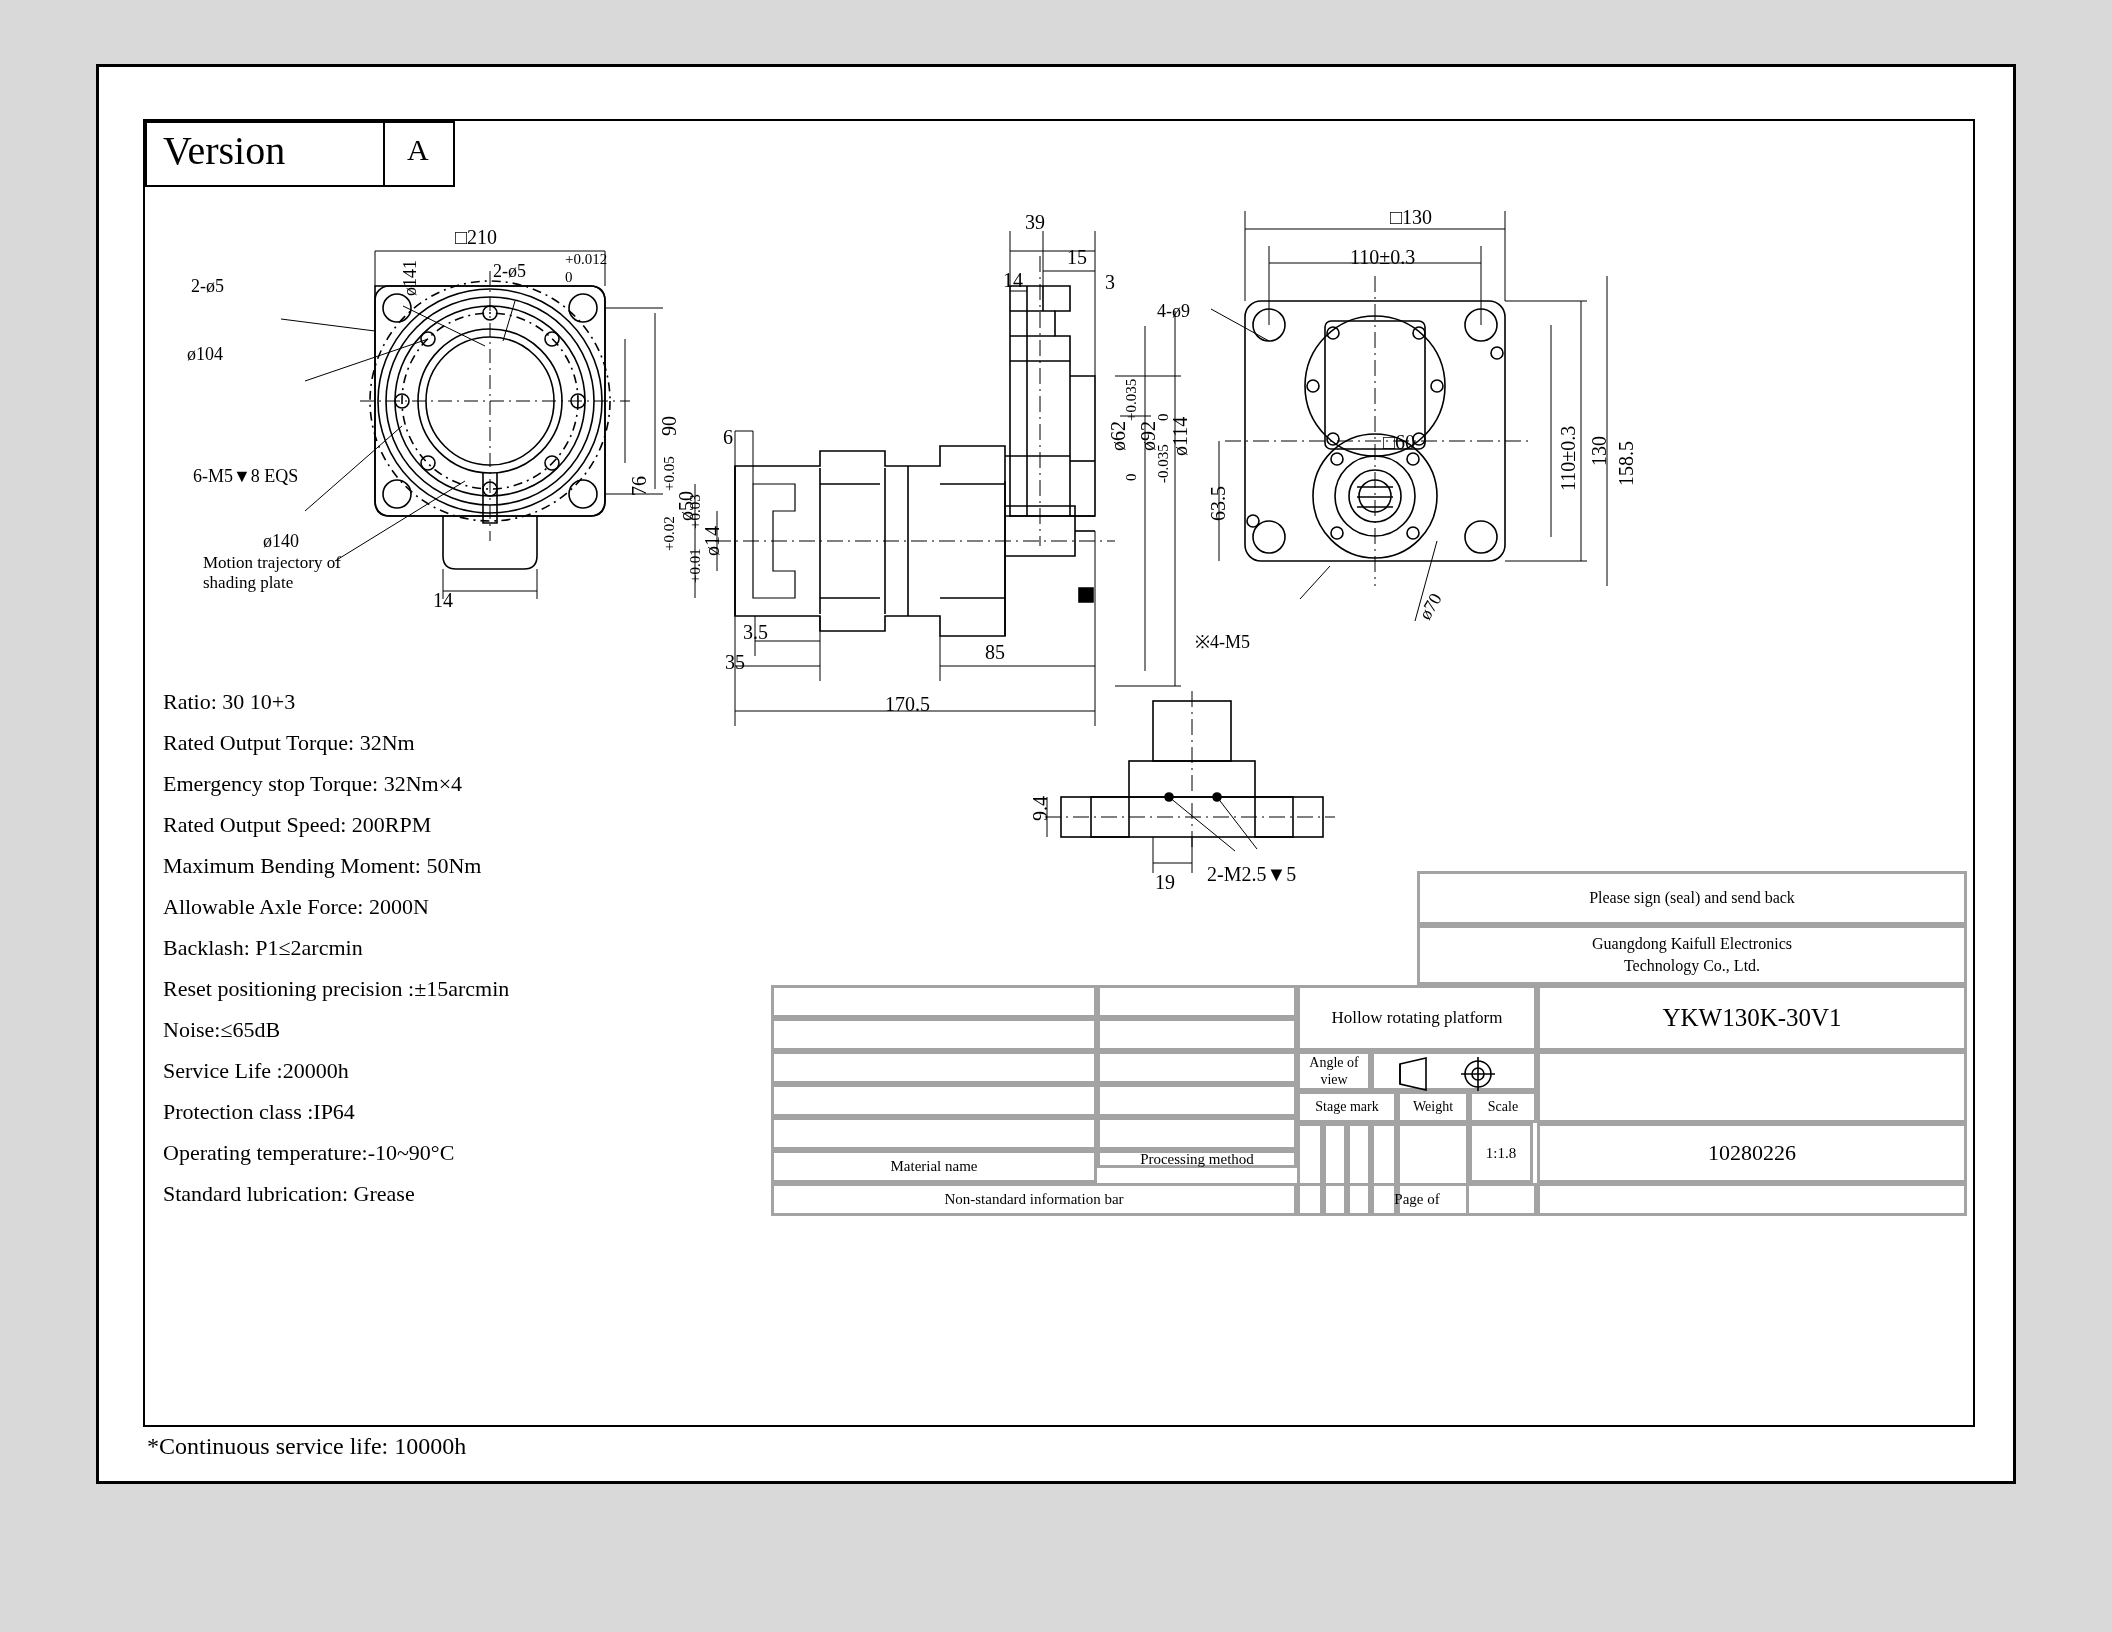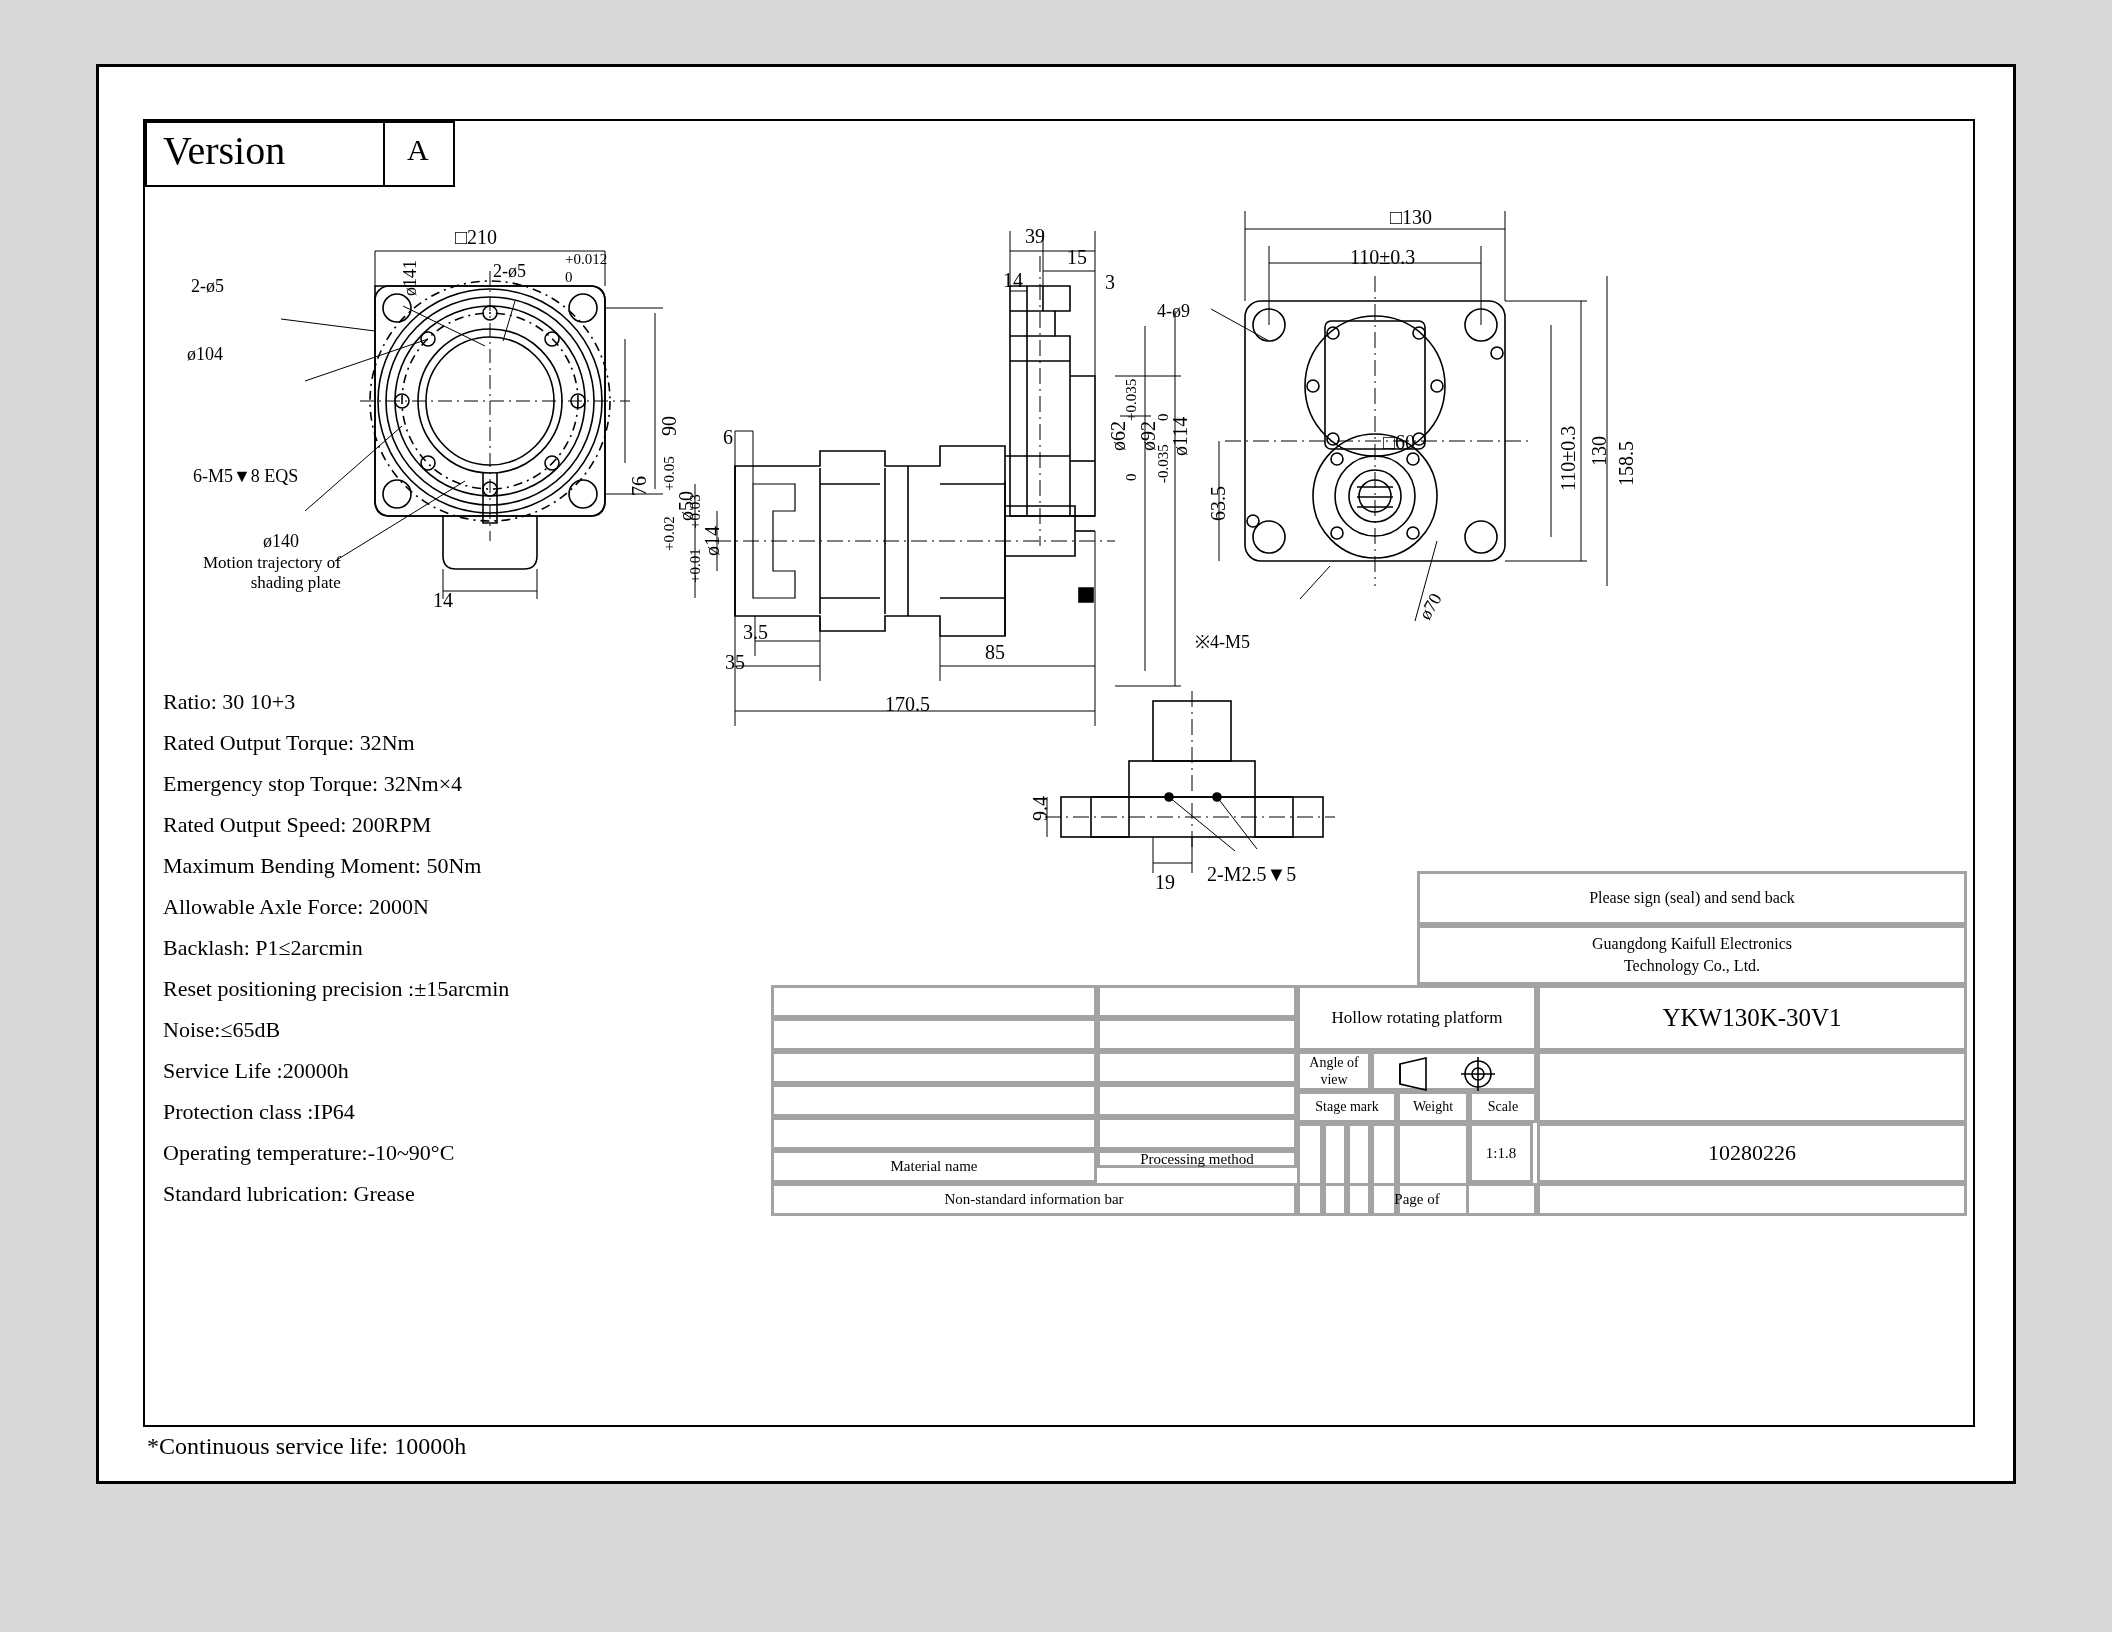--- a/index.html
+++ b/index.html
@@ -106,21 +106,21 @@
     <div class="txt lbl" style="left:348px;top:140px;">2-ø5</div>
     <div class="txt dims" style="left:420px;top:130px;">+0.012</div>
     <div class="txt dims" style="left:420px;top:148px;">0</div>
     <div class="txt lbl" style="left:46px;top:155px;">2-ø5</div>
     <div class="txt lbl" style="left:42px;top:215px;margin-top:8px;">ø104</div>
     <div class="txt lbl" style="left:8px;top:345px;margin-left:40px;">6-M5▼8 EQS</div>
     <div class="txt lbl" style="left:118px;top:410px;">ø140</div>
     <div class="txt lbl vert" style="left:513px;top:315px;font-size:20px;">90</div>
     <div class="txt lbl vert" style="left:483px;top:375px;font-size:20px;">76</div>
     <div class="txt dim" style="left:288px;top:468px;">14</div>
-    <div class="txt" style="left:58px;top:432px;font-size:17px;line-height:20px;text-align:right;white-space:pre;">Motion trajectory of
+    <div class="txt" style="left:58px;top:432px;font-size:17px;line-height:20px;text-align:left;white-space:pre;">Motion trajectory of
 shading plate</div>
 
     <svg width="680" height="620" style="left:530px;top:95px;">
       <g fill="none" stroke="#000" stroke-width="1.6">
 
         <path d="M335,70 L395,70 L395,95 L380,95 L380,120 L395,120 L395,300 L335,300 Z"></path>
         <path d="M335,95 L380,95"></path>
           <path d="M335,120 L380,120"></path>
         <path d="M335,145 L395,145"></path>
         <path d="M352,70 L352,300"></path>
@@ -175,21 +175,21 @@
         <path d="M420,315 L420,465" stroke-width="1"></path>
         <path d="M60,495 L420,495" stroke-width="1"></path>
         <path d="M60,465 L60,510" stroke-width="1"></path>
           <path d="M420,465 L420,510" stroke-width="1"></path>
 
         <path d="M60,215 L78,215" stroke-width="1"></path>
         <path d="M60,215 L60,250" stroke-width="1"></path>
           <path d="M78,215 L78,268" stroke-width="1"></path>
       </g>
     </svg>
-    <div class="txt dim" style="left:880px;top:104px;">39</div>
+    <div class="txt dim" style="left:880px;top:90px;">39</div>
     <div class="txt dim" style="left:922px;top:125px;">15</div>
     <div class="txt dim" style="left:858px;top:148px;">14</div>
     <div class="txt dim" style="left:960px;top:150px;">3</div>
     <div class="txt dim" style="left:578px;top:305px;">6</div>
     <div class="txt dim vert" style="left:962px;top:330px;">ø62</div>
     <div class="txt dim vert" style="left:992px;top:330px;">ø92</div>
     <div class="txt dims vert" style="left:978px;top:300px;">+0.035</div>
     <div class="txt dims vert" style="left:978px;top:360px;">0</div>
     <div class="txt dim vert" style="left:1024px;top:335px;">ø114</div>
     <div class="txt dims vert" style="left:1010px;top:300px;">0</div>

